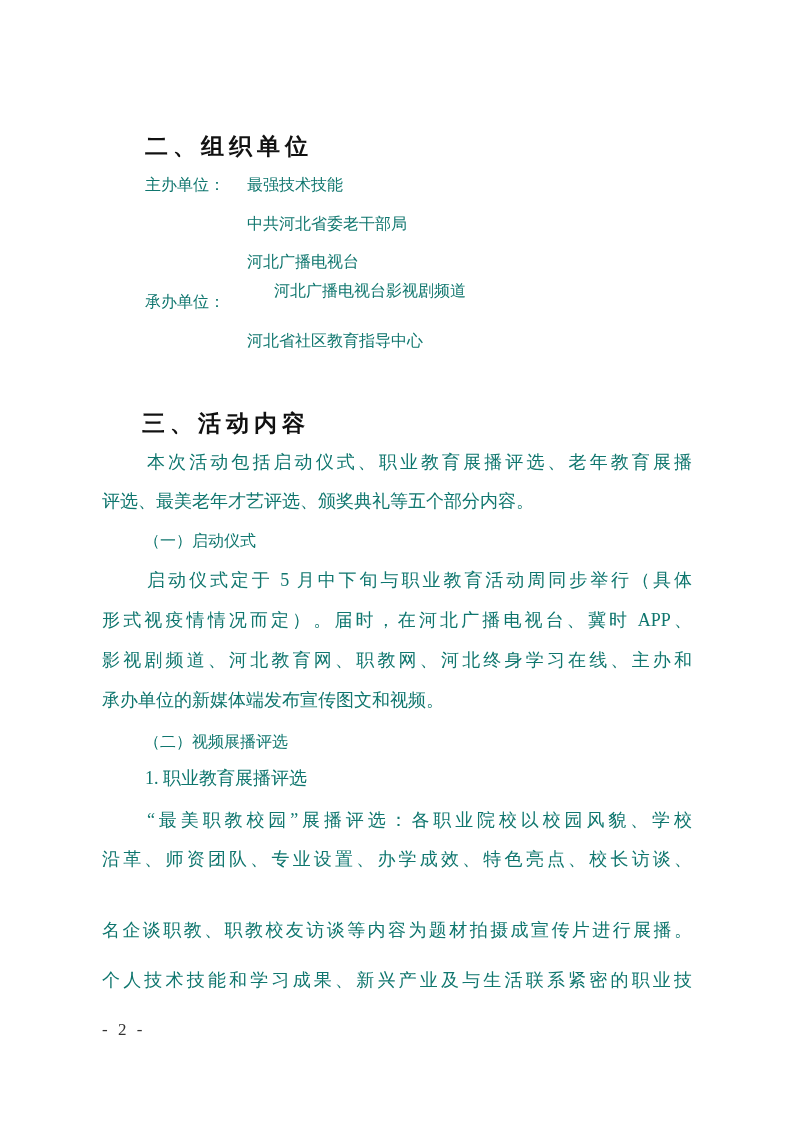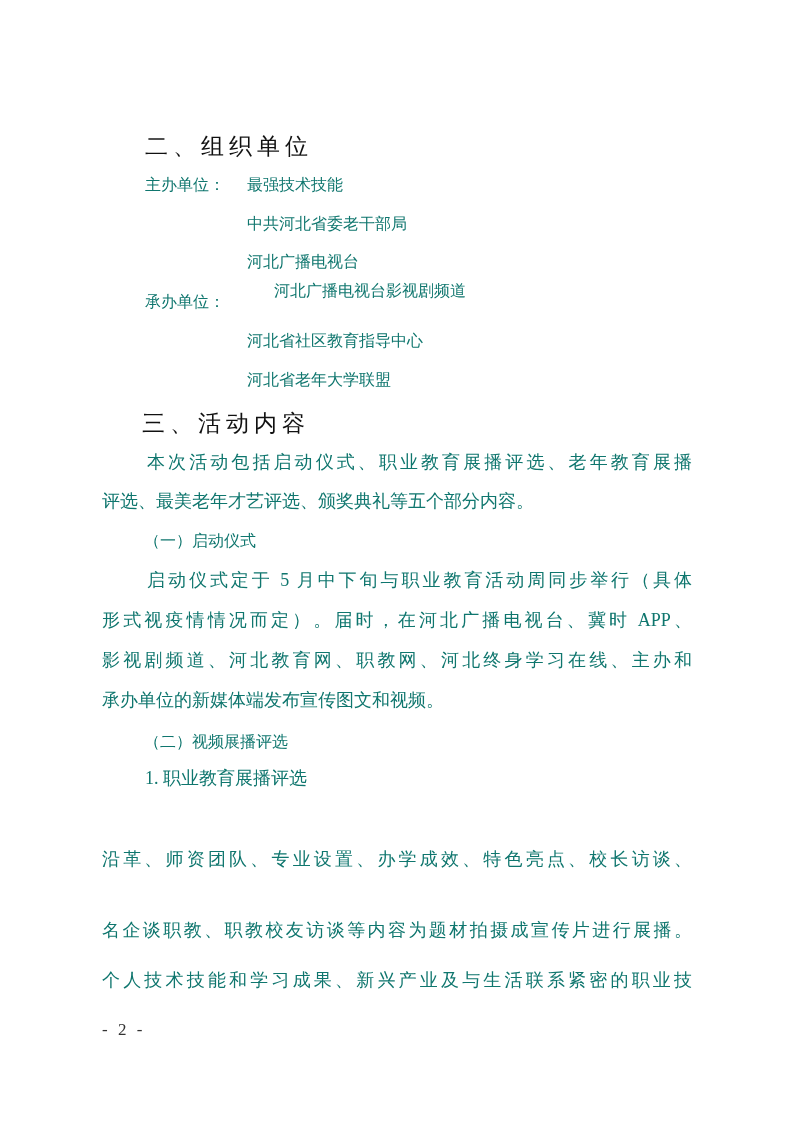--- a/index.html
+++ b/index.html
@@ -21,21 +21,21 @@
     color: #222222;
     white-space: nowrap;
   }
   .line.justify {
     white-space: normal;
     text-align: justify;
     text-align-last: justify;
   }
   .heading {
     font-family: "Liberation Sans", "DejaVu Sans", sans-serif;
-    font-weight: 400;
+    font-weight: 700;
     font-size: 23px;
     letter-spacing: 5px;
     color: #111111;
   }
   .kai {
     font-size: 16px;
     color: #0f766e;
   }
   .body {
     font-size: 18px;
@@ -52,28 +52,28 @@
 
 <div class="page">
     <div class="line heading" style="top: 133px; left: 145px;">二、组织单位</div>
     <div class="line kai" style="top: 176px; left: 145px;">主办单位：</div>
     <div class="line kai" style="top: 176px; left: 247px;">最强技术技能</div>
     <div class="line kai" style="top: 215px; left: 247px;">中共河北省委老干部局</div>
     <div class="line kai" style="top: 253px; left: 247px;">河北广播电视台</div>
     <div class="line kai" style="top: 293px; left: 145px;">承办单位：</div>
     <div class="line kai" style="top: 282px; left: 247px; margin-left: 27px;">河北广播电视台影视剧频道</div>
     <div class="line kai" style="top: 332px; left: 247px;">河北省社区教育指导中心</div>
-    <div class="line kai" style="top: 371px; left: 247px;">河北省老年大学联盟</div>
     <div class="line heading" style="top: 410px; left: 142px;">三、活动内容</div>
     <div class="line body justify" style="top: 452px; left: 147px; width: 545px;">本次活动包括启动仪式、职业教育展播评选、老年教育展播</div>
     <div class="line body" style="top: 491px; left: 102px;">评选、最美老年才艺评选、颁奖典礼等五个部分内容。</div>
     <div class="line kai" style="top: 532px; left: 144px;">（一）启动仪式</div>
     <div class="line body justify" style="top: 570px; left: 147px; width: 545px;">启动仪式定于 5 月中下旬与职业教育活动周同步举行（具体</div>
     <div class="line body justify" style="top: 610px; left: 102px; width: 590px;">形式视疫情情况而定）。届时，在河北广播电视台、冀时 APP、</div>
     <div class="line body justify" style="top: 650px; left: 102px; width: 590px;">影视剧频道、河北教育网、职教网、河北终身学习在线、主办和</div>
     <div class="line body" style="top: 690px; left: 102px;">承办单位的新媒体端发布宣传图文和视频。</div>
     <div class="line kai" style="top: 733px; left: 144px; text-align: center;">（二）视频展播评选</div>
     <div class="line body" style="top: 768px; left: 145px;">1. 职业教育展播评选</div>
+    <div class="line body justify" style="top: 810px; left: 147px; width: 545px;">“最美职教校园”展播评选：各职业院校以校园风貌、学校</div>
     <div class="line body justify" style="top: 849px; left: 102px; width: 590px;">沿革、师资团队、专业设置、办学成效、特色亮点、校长访谈、</div>
     <div class="line body justify" style="top: 889px; left: 102px; width: 590px; margin-top: 31px;">名企谈职教、职教校友访谈等内容为题材拍摄成宣传片进行展播。</div>
     <div class="line body justify" style="top: 970px; left: 102px; width: 590px;">个人技术技能和学习成果、新兴产业及与生活联系紧密的职业技</div>
     <div class="line pagenum" style="top: 1020px; left: 102px;">- 2 -</div>
   </div>
 
 </body></html>

